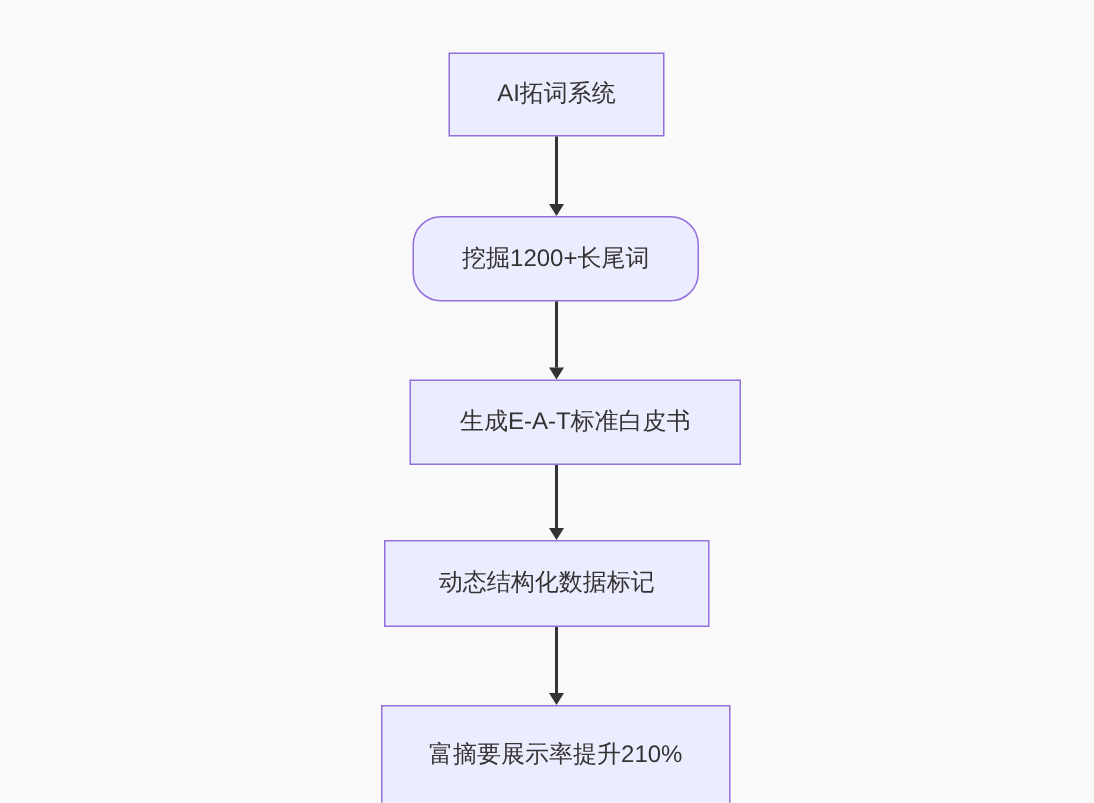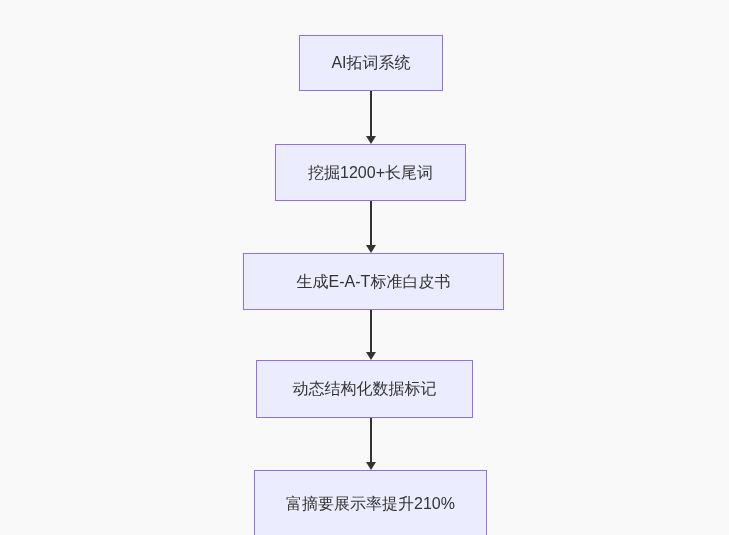--- a/index.html
+++ b/index.html
@@ -58,25 +58,25 @@
 </style>
 </head>
 <body>
 
 <div class="canvas">
 
   <div class="node" style="left:299px; top:15px; width:144px; height:56px;">
     <span class="node-label">AI拓词系统</span>
   </div>
 
-  <div class="node" style="left:275px; top:124px; width:191px; height:57px;">
+  <div class="node" style="left:275px; top:124px; width:191px; height:57px;border-radius:19px;">
     <span class="node-label">挖掘1200+长尾词</span>
   </div>
 
-  <div class="node" style="left:243px; top:233px; width:261px; height:57px;">
+  <div class="node" style="left:273px; top:233px; width:221px; height:57px;">
     <span class="node-label">生成E-A-T标准白皮书</span>
   </div>
 
   <div class="node" style="left:256px; top:340px; width:217px; height:58px;">
     <span class="node-label">动态结构化数据标记</span>
   </div>
 
   <div class="node" style="left:254px; top:450px; width:233px; height:68px;">
     <span class="node-label">富摘要展示率提升210%</span>
   </div>

